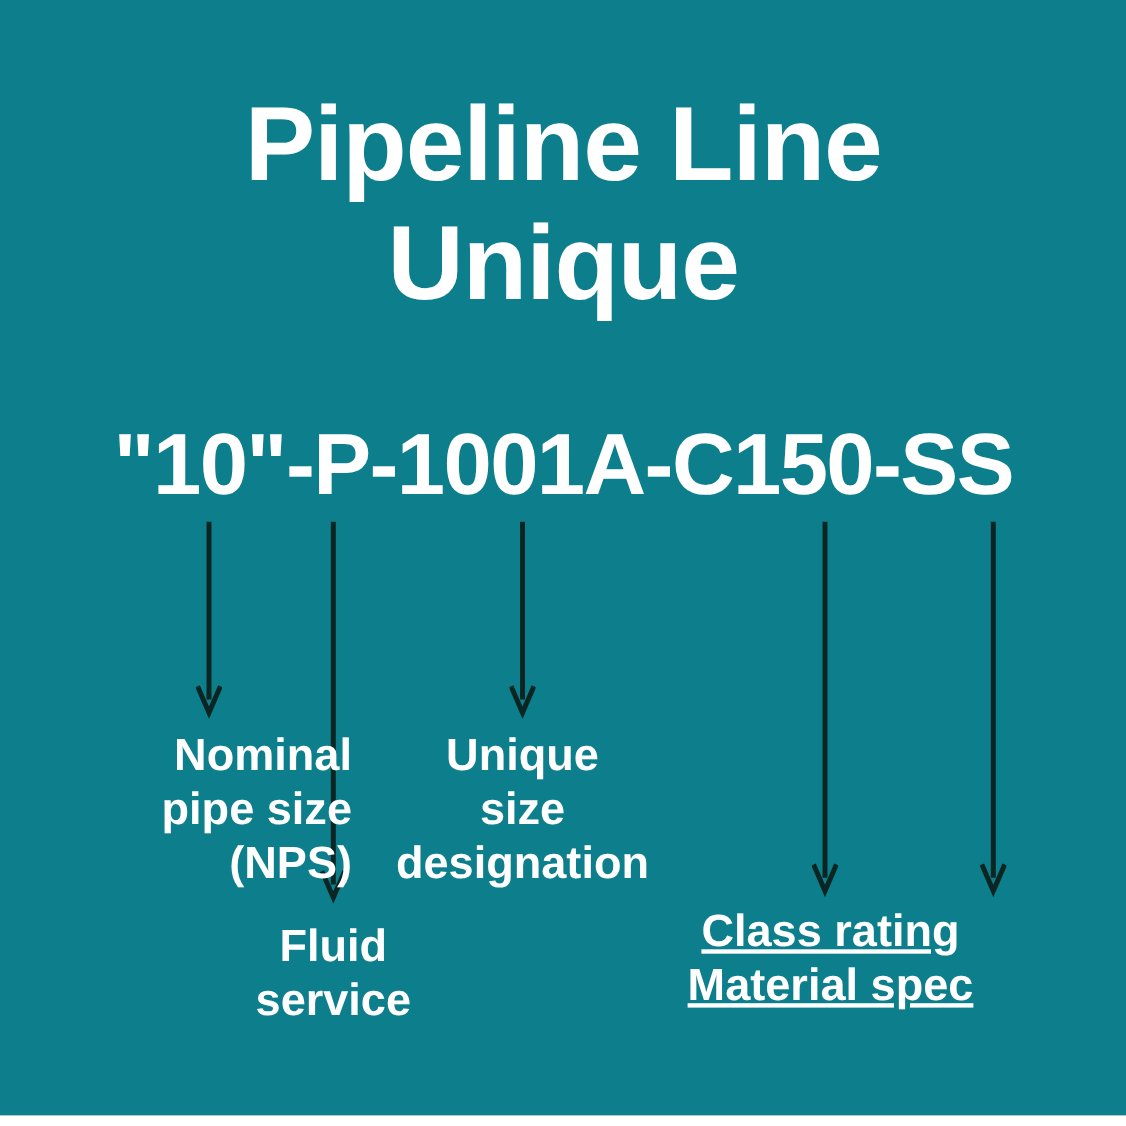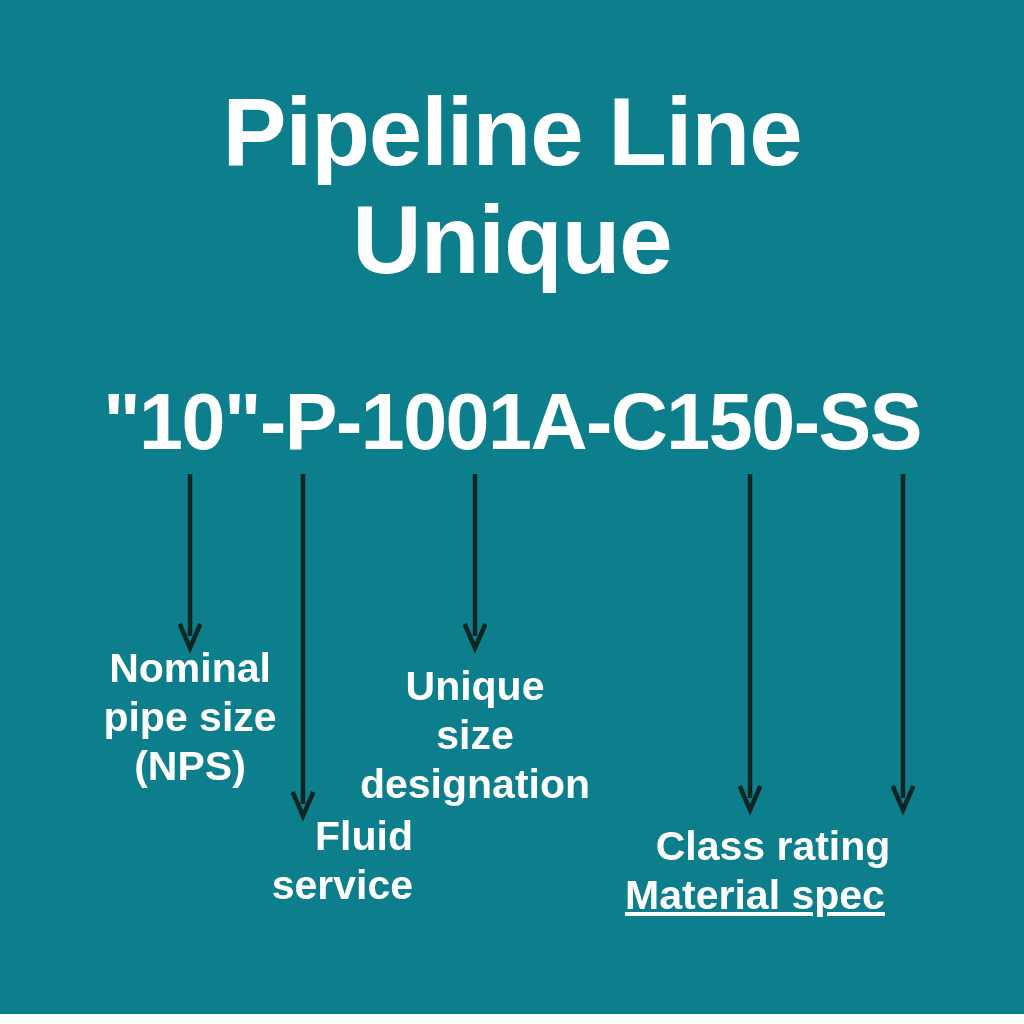--- a/index.html
+++ b/index.html
@@ -107,28 +107,28 @@
     </svg>
   </div>
 
   <div class="arrow" style="left:891px; top:474px;">
     <svg width="24" height="345" viewBox="0 0 24 345">
       <line x1="12" y1="0" x2="12" y2="324" stroke="#0a2522" stroke-width="4.5"></line>
       <path d="M2.5 314 L12 336 L21.5 314" fill="none" stroke="#0a2522" stroke-width="4.5" stroke-linecap="square" stroke-linejoin="miter"></path>
     </svg>
   </div>
 
-  <div class="label" style="left:60px; top:644px; width:260px;">Nominal
+  <div class="label" style="left:60px; top:662px; width:260px;text-align:right;">Nominal
 pipe size
 (NPS)</div>
 
-  <div class="label" style="left:193px; top:812px; width:220px;text-align:right;">Fluid
+  <div class="label" style="left:193px; top:836px; width:220px;">Fluid
 service</div>
 
   <div class="label" style="left:345px; top:662px; width:260px;">Unique
 size
 designation</div>
 
-  <div class="label" style="left:608px; top:822px; width:330px;">Class rating</div>
+  <div class="label" style="left:590px; top:822px; width:330px;text-decoration:underline;">Class rating</div>
 
   <div class="label" style="left:590px; top:871px; width:330px;text-decoration:underline;">Material spec</div>
 
 </div>
 
 </body></html>

